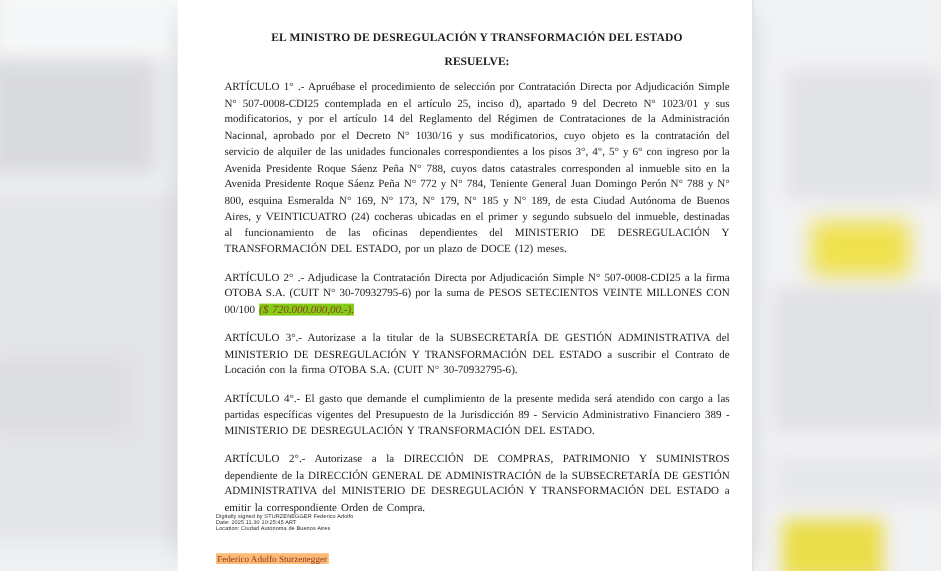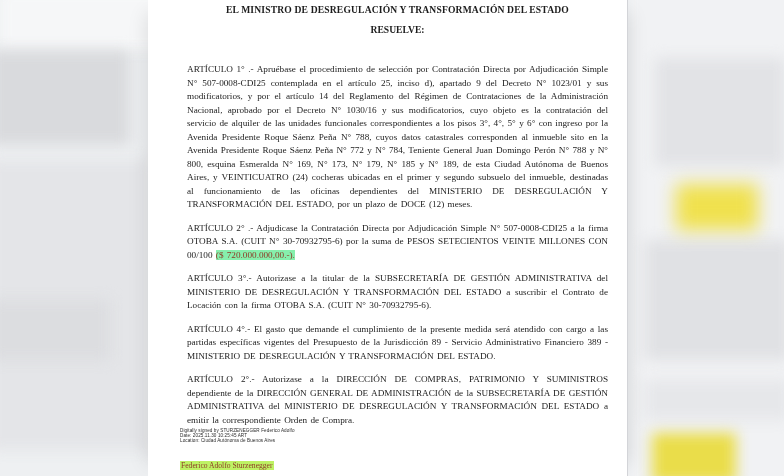--- a/index.html
+++ b/index.html
@@ -38,37 +38,39 @@
     position: absolute;
     left: 39px; top: 4px;
     width: 421px;
   }
   .doc-title {
     font-size: 9.6px;
     font-weight: bold;
     text-align: center;
     letter-spacing: 0.15px;
     margin-bottom: 9px;
+    margin-top: 22px;
   }
   .resolve {
     font-size: 9.6px;
     font-weight: bold;
     text-align: center;
-    margin-bottom: 28px;
+    margin-bottom: 9px;
   }
   p.article {
     font-size: 9.2px;
     line-height: 13.5px;
     text-align: justify;
     margin-bottom: 10px;
     word-spacing: 1px;
   }
   .hl {
-    background: #86efac;
+    background: #84cc16;
     color: #8e3a26;
+    font-style: italic;
   }
   .hl:empty { display: none; }
 
   
   .signature {
     position: absolute;
     left: 32px; top: 428px;
     width: 260px;
   }
   .sig-small {
@@ -77,21 +79,21 @@
     line-height: 5.2px;
     color: #2a2a2a;
     letter-spacing: 0.1px;
   }
   .sig-name {
     display: inline-block;
     margin-top: 17px;
     font-size: 7.6px;
     line-height: 9px;
     color: #8e3a26;
-    background: #bef264;
+    background: #fdba74;
     padding: 0 1px;
   }
   .sig-role, .sig-ministry {
     font-size: 7.4px;
     line-height: 9px;
     color: #1c1c1c;
     margin-top: 11px;
     text-align: right;
   }
 </style>

